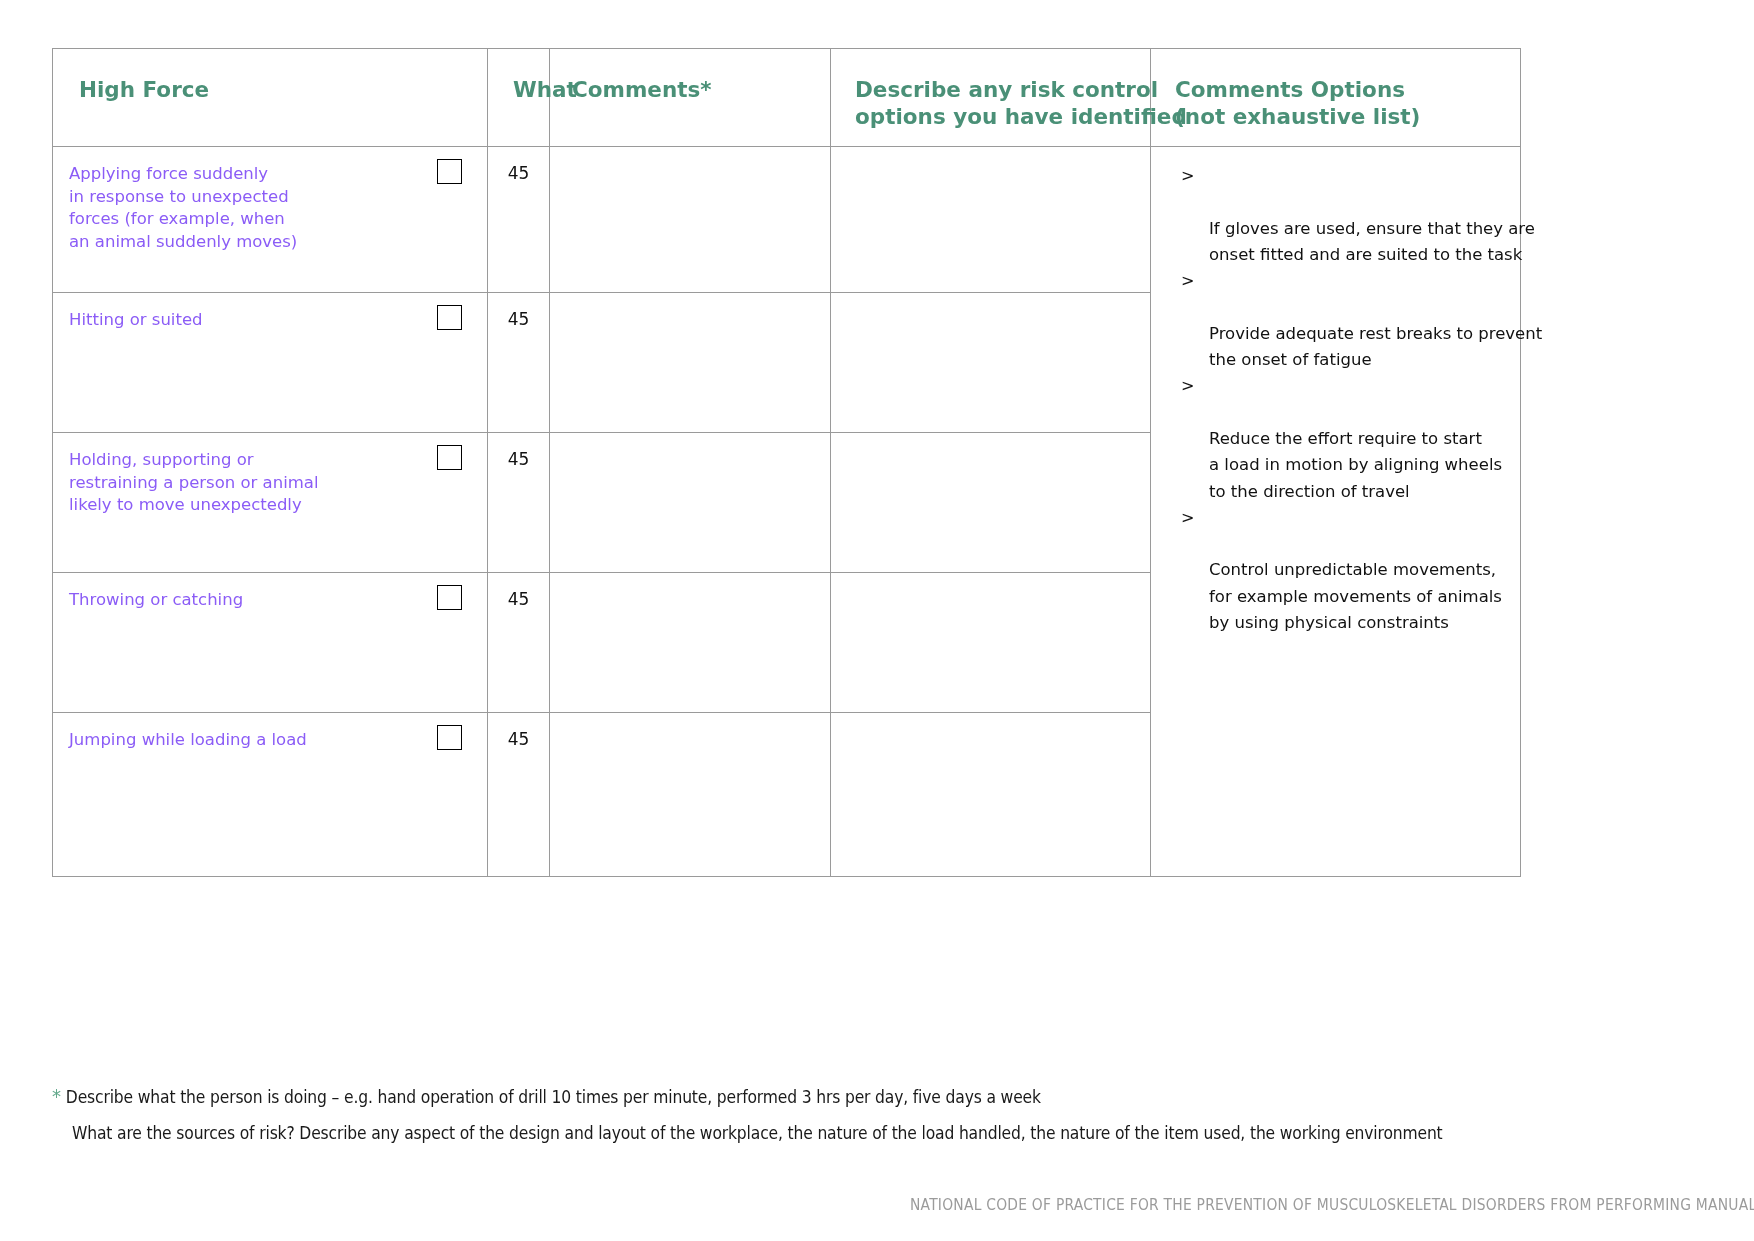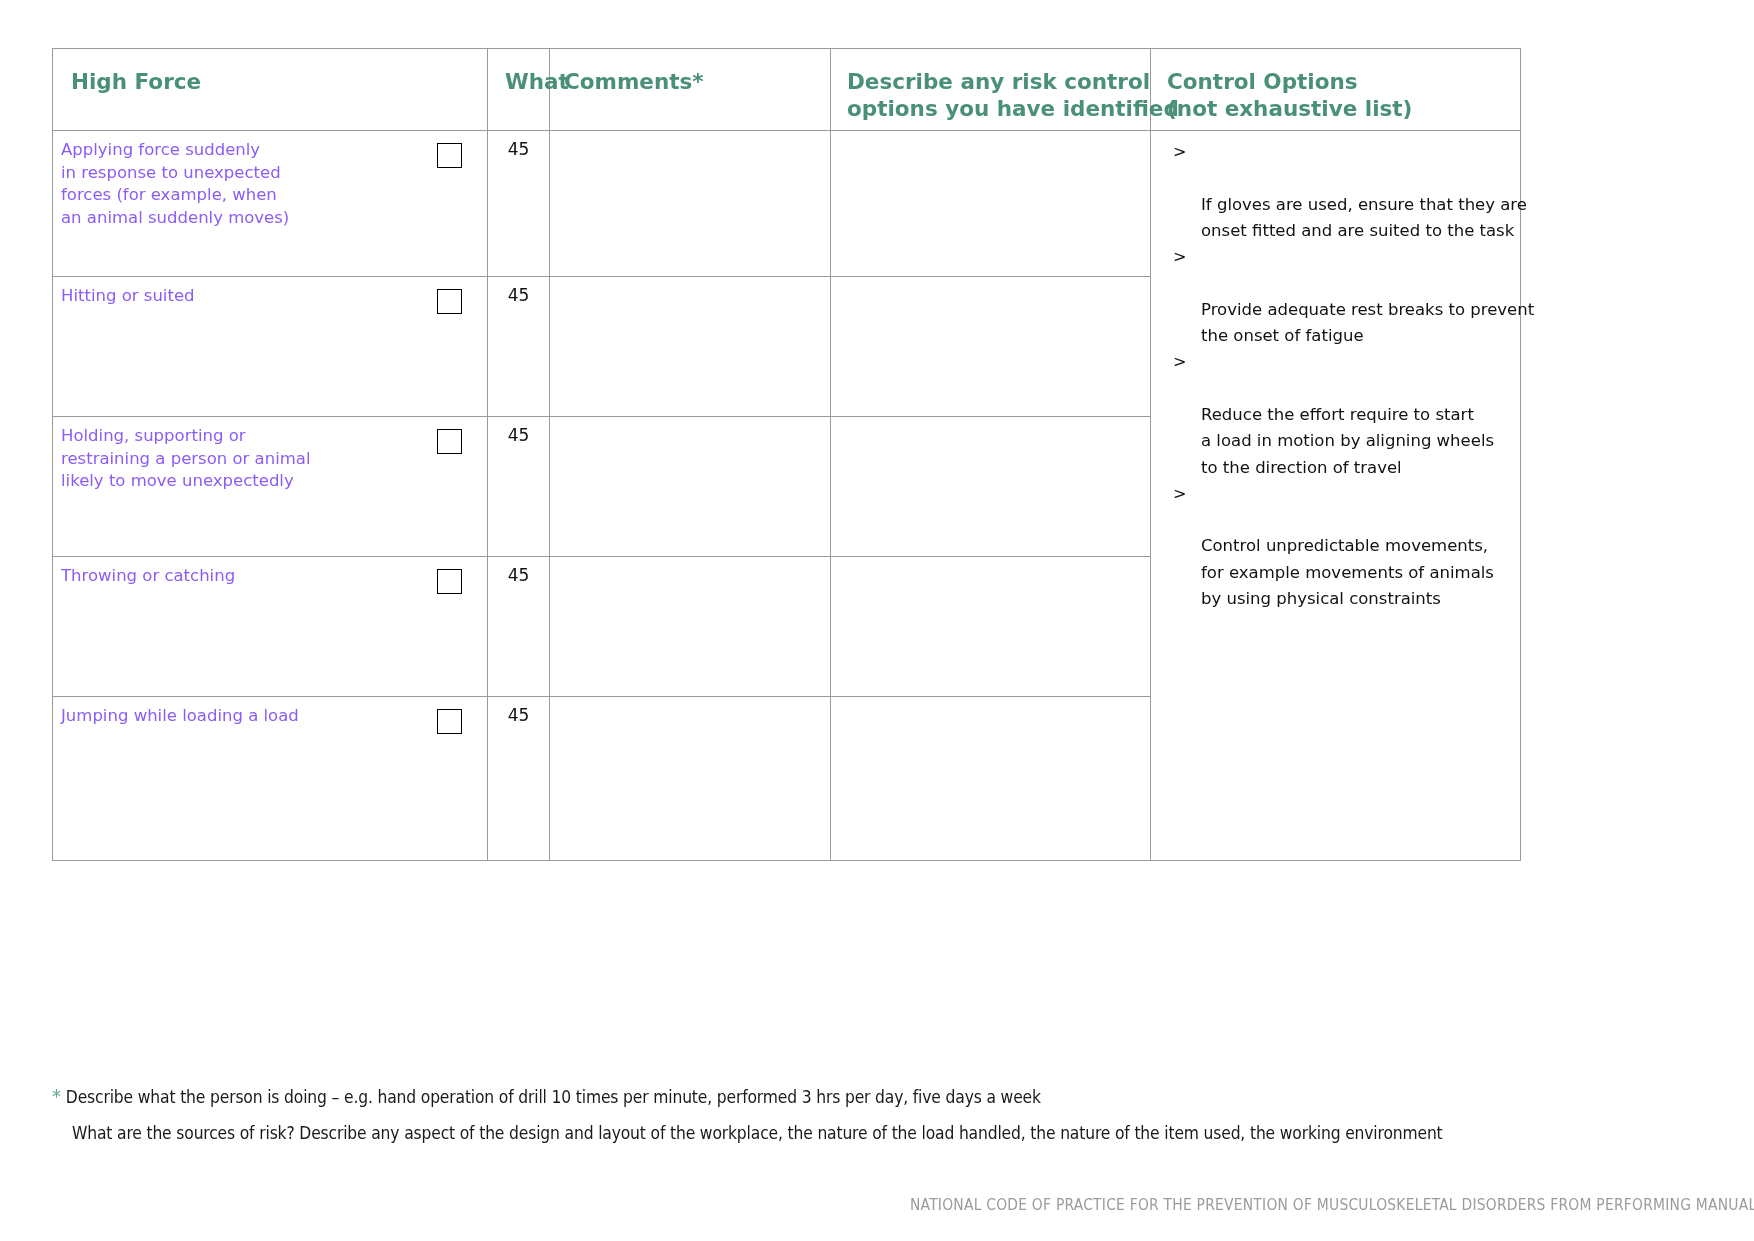--- a/index.html
+++ b/index.html
@@ -27,21 +27,21 @@
   table.risk-table {
     border-collapse: collapse;
     table-layout: fixed;
     width: 1468px;
     height: 777px;
   }
   table.risk-table td,
   table.risk-table th {
     border: 1px solid #9a9a9a;
     vertical-align: top;
-    padding: 8px;
+    padding: 16px;
     background: #ffffff;
   }
 
   
   thead th {
     background: #e3ebe5;
     border-bottom: 1px solid #b9c9be;
     border-top: 1px solid #b9c9be;
     border-left: 1px solid #b9c9be;
     border-right: 1px solid #b9c9be;
@@ -201,21 +201,21 @@
           <span class="hdr-txt">What</span>
         </th>
         <th class="col-comments">
           <span class="hdr-txt">Comments*</span>
         </th>
         <th class="col-describe">
           <span class="hdr-txt">Describe any risk control
 options you have identified</span>
         </th>
         <th class="col-control">
-          <span class="hdr-txt">Control Options
+          <span class="hdr-txt">Comments Options
 (not exhaustive list)</span>
         </th>
       </tr>
     </thead>
     <tbody>
 
       <tr class="r1">
         <td class="hazard-cell">
           <span class="hazard-label">Applying force suddenly
 in response to unexpected

